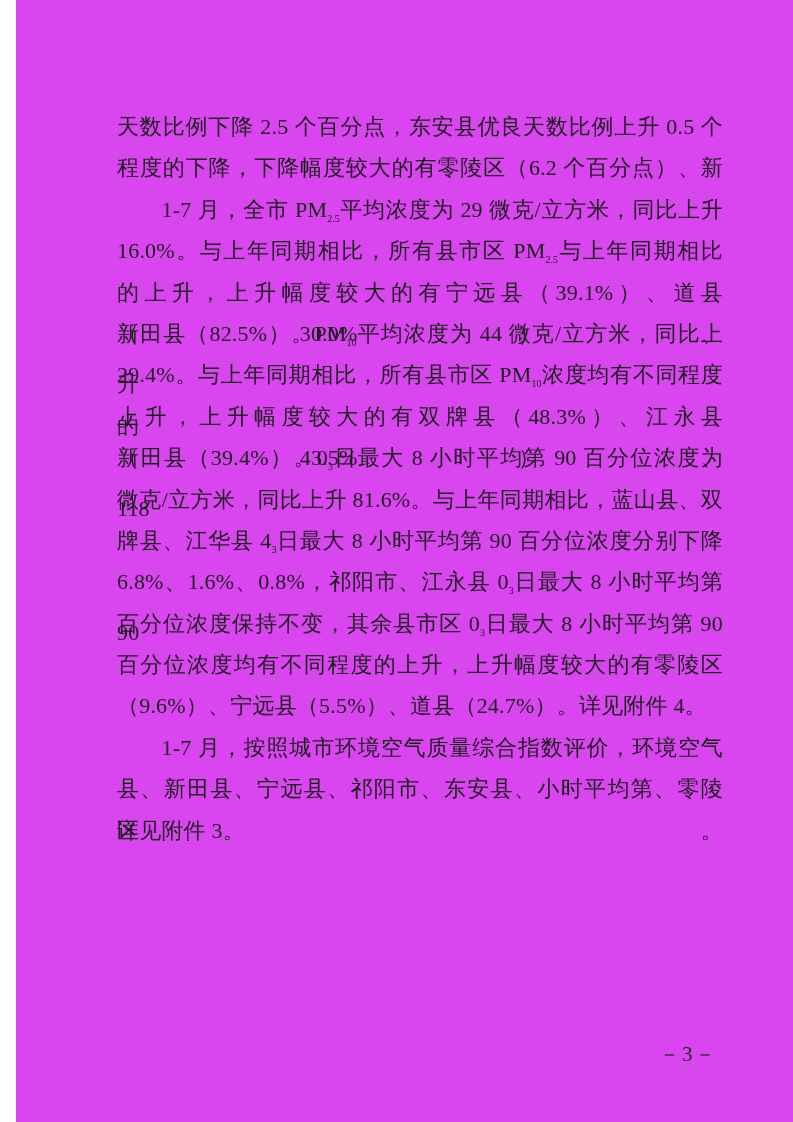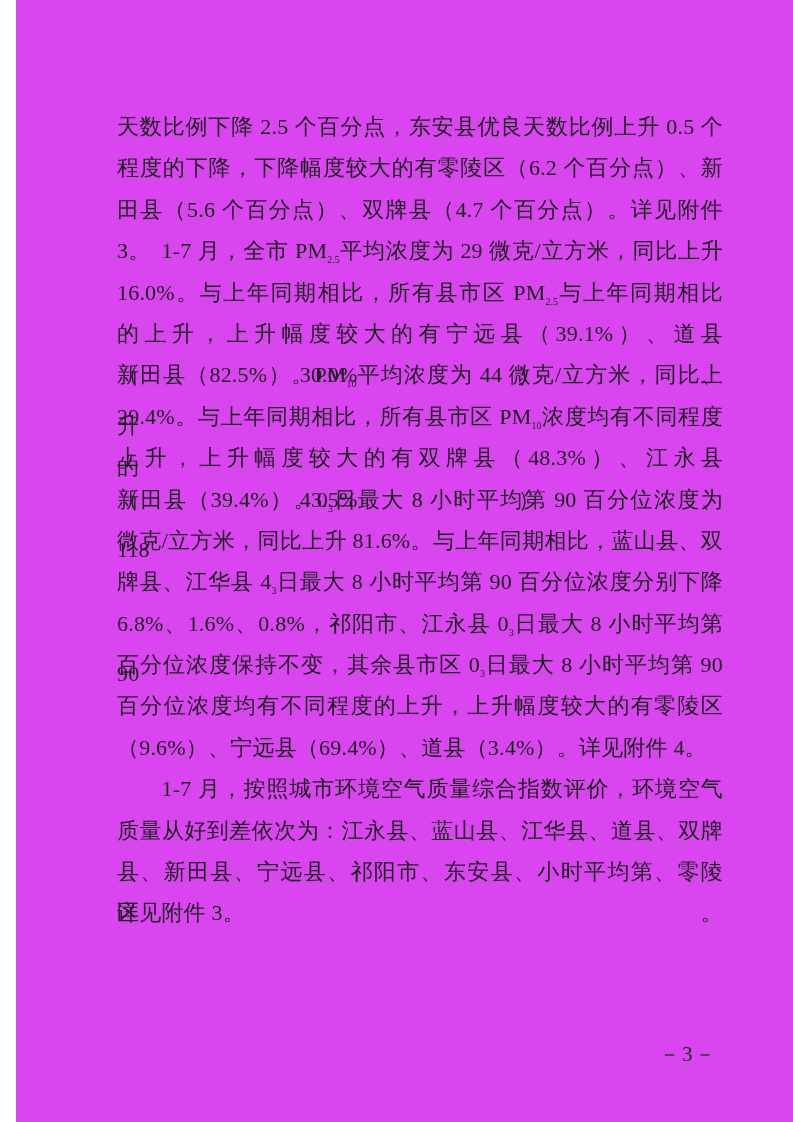--- a/index.html
+++ b/index.html
@@ -51,38 +51,36 @@
   }
 </style>
 </head>
 <body>
 
 <div class="page">
   <div class="doc-body">
       <div class="para">
         <div class="line"><span>天数比例下降 2.5 个百分点，东安县优良天数比例上升 0.5 个</span></div>
         <div class="line"><span>程度的下降，下降幅度较大的有零陵区（6.2 个百分点）、新</span></div>
-        <div class="line last"><span>田县（5.6 个百分点）、双牌县（4.7 个百分点）。详见附件 3。</span></div>
       </div>
       <div class="para">
         <div class="line indent"><span>1-7 月，全市 PM</span><span class="sub">2.5</span><span>平均浓度为 29 微克/立方米，同比上升</span></div>
         <div class="line"><span>16.0%。与上年同期相比，所有县市区 PM</span><span class="sub">2.5</span><span>与上年同期相比</span></div>
         <div class="line"><span>的上升，上升幅度较大的有宁远县（39.1%）、道县（30.0%）、</span></div>
         <div class="line"><span>新田县（82.5%）。PM</span><span class="sub">10</span><span>平均浓度为 44 微克/立方米，同比上升</span></div>
         <div class="line"><span>29.4%。与上年同期相比，所有县市区 PM</span><span class="sub">10</span><span>浓度均有不同程度的</span></div>
         <div class="line"><span>上升，上升幅度较大的有双牌县（48.3%）、江永县（43.5%）、</span></div>
         <div class="line"><span>新田县（39.4%）。0</span><span class="sub">3</span><span>日最大 8 小时平均第 90 百分位浓度为 118</span></div>
         <div class="line"><span>微克/立方米，同比上升 81.6%。与上年同期相比，蓝山县、双</span></div>
         <div class="line"><span>牌县、江华县 4</span><span class="sub">3</span><span>日最大 8 小时平均第 90 百分位浓度分别下降</span></div>
         <div class="line"><span>6.8%、1.6%、0.8%，祁阳市、江永县 0</span><span class="sub">3</span><span>日最大 8 小时平均第 90</span></div>
         <div class="line"><span>百分位浓度保持不变，其余县市区 0</span><span class="sub">3</span><span>日最大 8 小时平均第 90</span></div>
         <div class="line"><span>百分位浓度均有不同程度的上升，上升幅度较大的有零陵区</span></div>
-        <div class="line last"><span>（9.6%）、宁远县（69.4%）、道县（3.4%）。详见附件 4。</span></div>
+        <div class="line last"><span>（9.6%）、宁远县（5.5%）、道县（24.7%）。详见附件 4。</span></div>
       </div>
       <div class="para">
         <div class="line indent"><span>1-7 月，按照城市环境空气质量综合指数评价，环境空气</span></div>
-        <div class="line"><span>质量从好到差依次为：江永县、蓝山县、江华县、道县、双牌</span></div>
         <div class="line"><span>县、新田县、宁远县、祁阳市、东安县、小时平均第、零陵区。</span></div>
         <div class="line last"><span>详见附件 3。</span></div>
       </div>
     </div>
   <div class="page-number">－3－</div>
 </div>
 
 </body></html>

